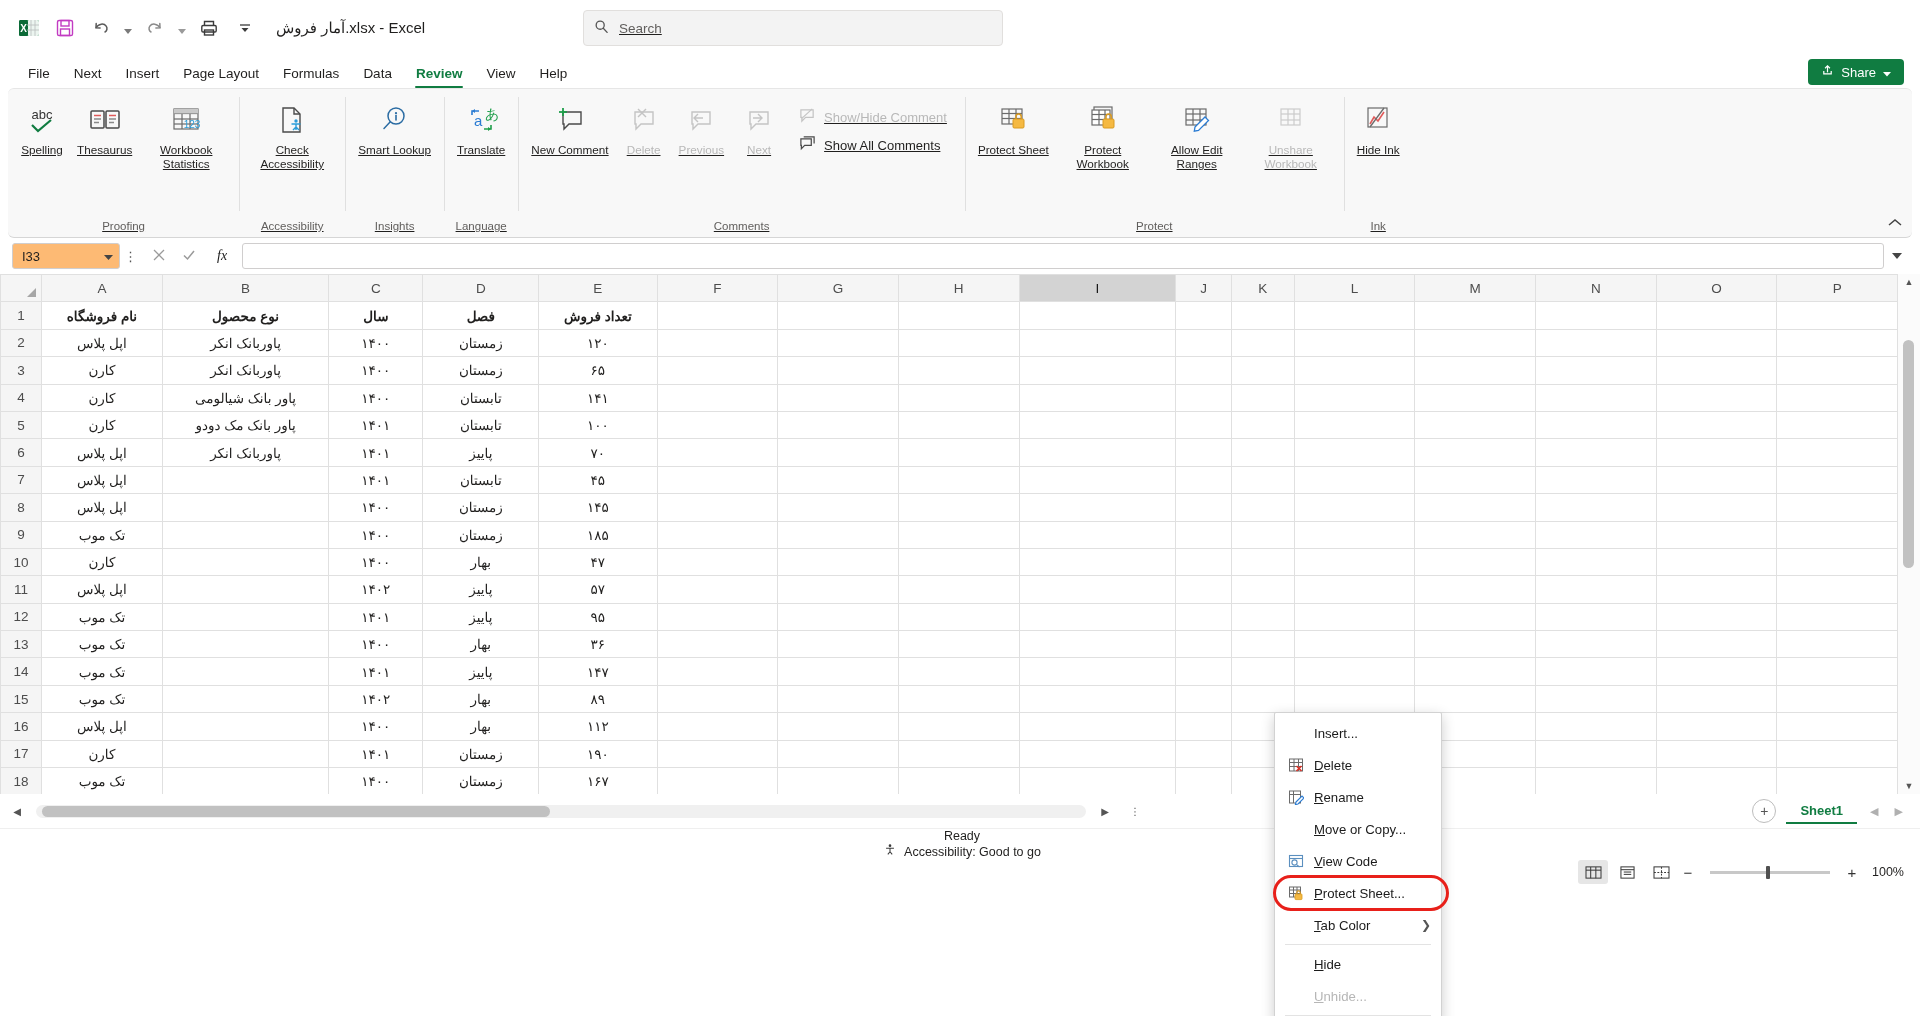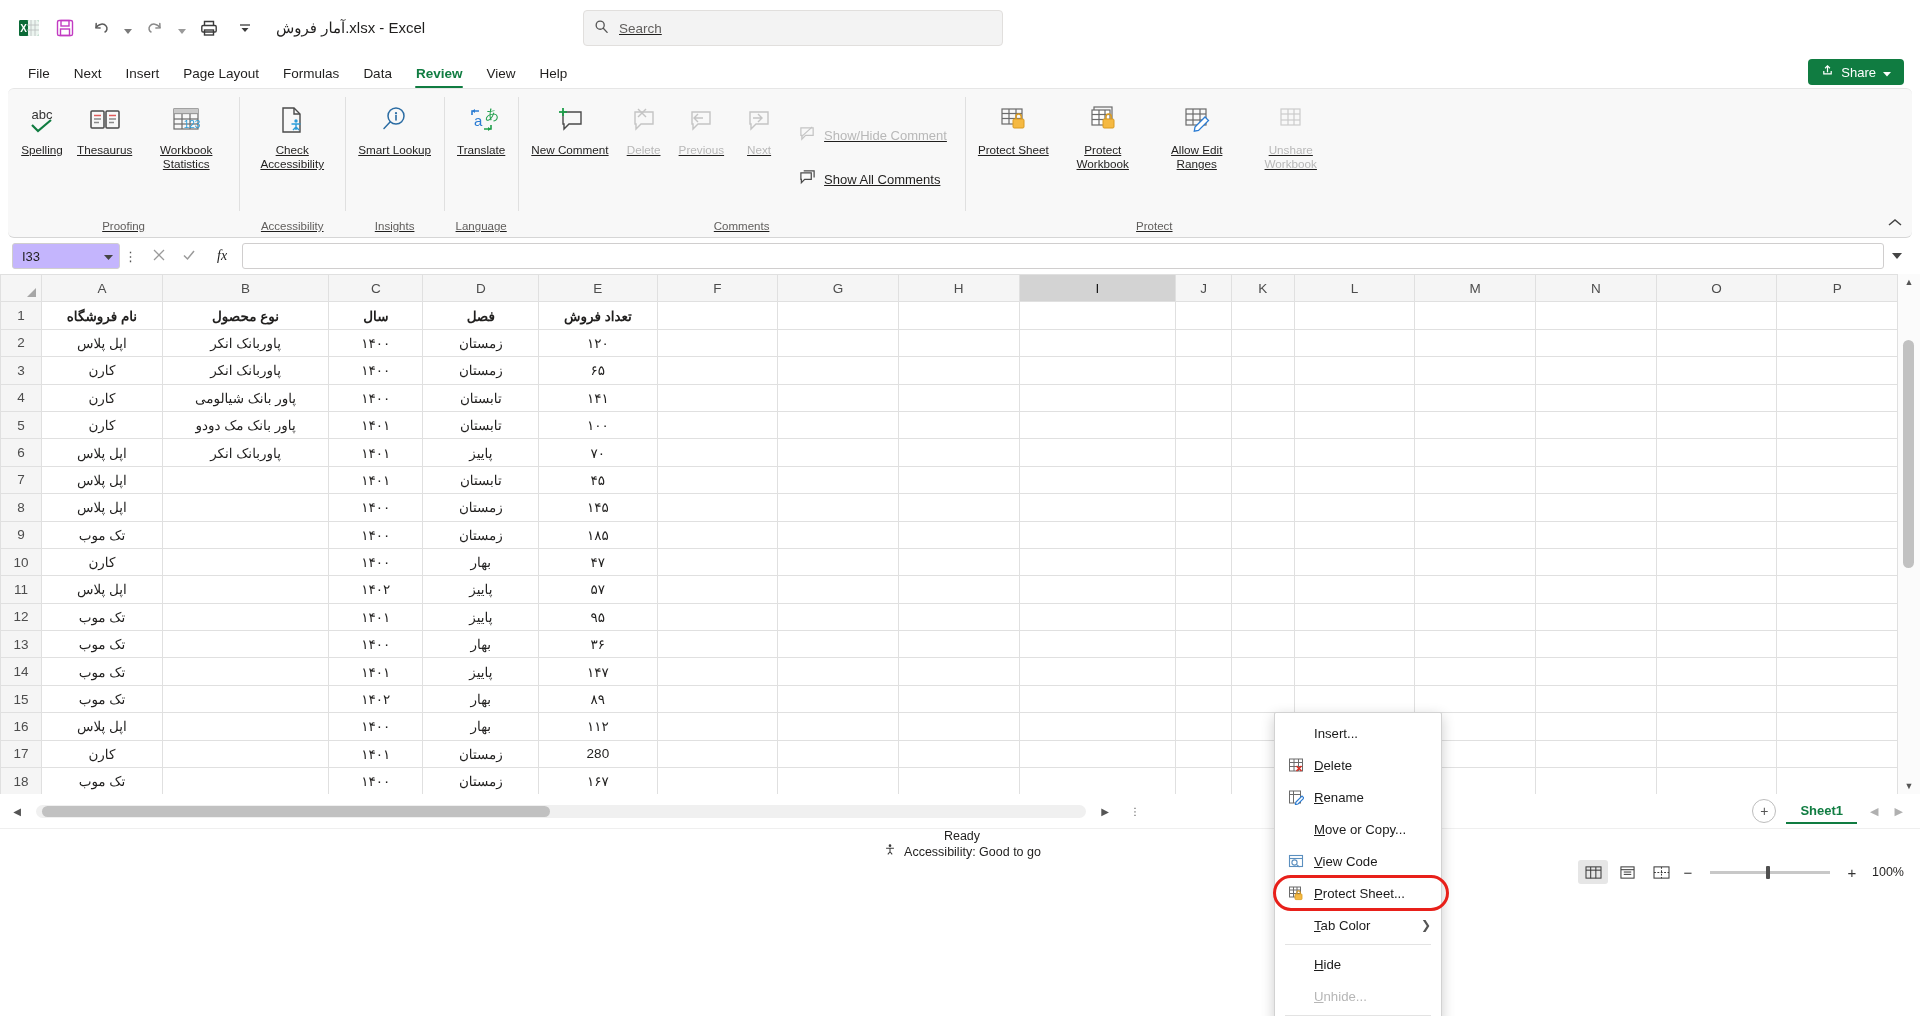--- a/index.html
+++ b/index.html
@@ -34,28 +34,28 @@
       margin:0 8px; border-radius:6px; display:flex; position:relative; }
   .rgroup{ display:flex; flex-direction:column; justify-content:space-between; padding:4px 0 2px; position:relative;text-decoration:underline;}
   .rgroup + .rgroup::before{ content:""; position:absolute; left:0; top:8px; bottom:26px; width:1px; background:#e0e0e0;}
   .ritems{ display:flex; align-items:flex-start; padding:0 6px; height:118px;}
   .glabel{ text-align:center; font-size:11.5px; color:#605e5c; padding-bottom:3px;}
   .ritem{ width:auto; min-width:56px; padding:4px 7px 0; display:flex; flex-direction:column; align-items:center;
       text-align:center; font-size:11.7px; line-height:1.22; color:#201f1e; border-radius:4px; }
   .ritem.dis{ color:#b8b8b8; }
   .ricon{ height:46px; display:flex; align-items:center; justify-content:center; }
   .ritem .lbl{ max-width:80px; }
-  .cmdrow{ display:flex; flex-direction:column; justify-content:center; gap:16px; padding:10px 4px 0; height:118px;}
+  .cmdrow{ display:flex; flex-direction:column; justify-content:flex-start; gap:0; padding:10px 4px 0; height:118px;}
   .cmdline{ display:flex; align-items:center; gap:8px; padding:4px 8px; border-radius:4px; font-size:13px; white-space:nowrap;}
   .cmdline.dis{ color:#b8b8b8; }
   .collapse{ position:absolute; right:10px; bottom:6px; color:#444; }
   
   .fbar{ height:36px; display:flex; align-items:center; gap:0; padding:4px 10px 4px 12px; background:#fff; }
   .namebox{ width:108px; height:26px; border:1px solid #d0cece; border-radius:3px; display:flex; align-items:center;
-     justify-content:space-between; padding:0 6px 0 9px; font-size:13px; background:#c4b5fd;}
+     justify-content:space-between; padding:0 6px 0 9px; font-size:13px; background:#fdba74;}
   .fb-dots{ width:22px; text-align:center; color:#555; letter-spacing:1px; font-size:13px;}
   .fb-icons{ display:flex; align-items:center; gap:16px; padding:0 10px; color:#9a9a9a; font-size:15px;}
   .fb-input{ flex:1; height:26px; border:1px solid #d0cece; border-radius:3px; background:#fff; margin-left:4px;
      display:flex; align-items:center; padding:0 8px; font-size:13px;}
   .fb-caret{ width:26px; display:flex; align-items:center; justify-content:center; color:#444;}
   
   .gridwrap{ position:relative; height:520px; display:flex; background:#fff; direction:rtl; }
   .vscroll{ width:22px; background:#fbfbfb; position:relative; direction:ltr; }
   .vscroll .arrow{ height:16px; display:flex; align-items:center; justify-content:center; color:#555; font-size:9px;}
   .vthumb{ position:absolute; left:5px; width:11px; top:66px; height:228px; background:#c1c1c1; border-radius:6px;}
@@ -433,20 +433,35 @@
               <line x1="17" y1="9" x2="17" y2="25"></line>
               <line x1="23" y1="9" x2="23" y2="25"></line>
             </svg>
         </div>
         <div class="lbl">Unshare Workbook</div>
       </div>
     </div>
     <div class="glabel">Protect</div>
   </div>
 
+  <div class="rgroup">
+    <div class="ritems">
+      <div class="ritem">
+        <div class="ricon">
+          <svg width="40" height="40" viewBox="0 0 40 40" fill="none">
+              <rect x="10" y="8" width="19" height="19" stroke="#6b6b6b" stroke-width="1.2"></rect>
+              <path d="M12 24 l4-7 4 4 6-9" stroke="#e05a5a" stroke-width="1.6" fill="none"></path>
+              <line x1="26" y1="8" x2="12" y2="27" stroke="#6b6b6b" stroke-width="1.3"></line>
+            </svg>
+        </div>
+        <div class="lbl">Hide Ink</div>
+      </div>
+    </div>
+    <div class="glabel">Ink</div>
+  </div>
 
   <div class="collapse">
     <svg width="14" height="10" viewBox="0 0 14 10" fill="none" stroke="#444" stroke-width="1.5">
         <polyline points="1,7 7,2 13,7"></polyline>
       </svg>
   </div>
 </div>
 
 <div class="fbar">
   <div class="namebox">
@@ -834,21 +849,21 @@
             <td class="cell"></td>
             <td class="cell"></td>
             <td class="cell"></td>
             <td class="cell"></td>
             <td class="cell"></td>
             <td class="cell"></td>
             <td class="cell"></td>
             <td class="cell"></td>
             <td class="cell"></td>
             <td class="cell"></td>
-            <td class="cell val">280</td>
+            <td class="cell val">۱۹۰</td>
             <td class="cell val">زمستان</td>
             <td class="cell val">۱۴۰۱</td>
             <td class="cell val"></td>
             <td class="cell val">کارن</td>
             <td class="rowhead">17</td>
           </tr>
           <tr>
             <td class="cell"></td>
             <td class="cell"></td>
             <td class="cell"></td>

